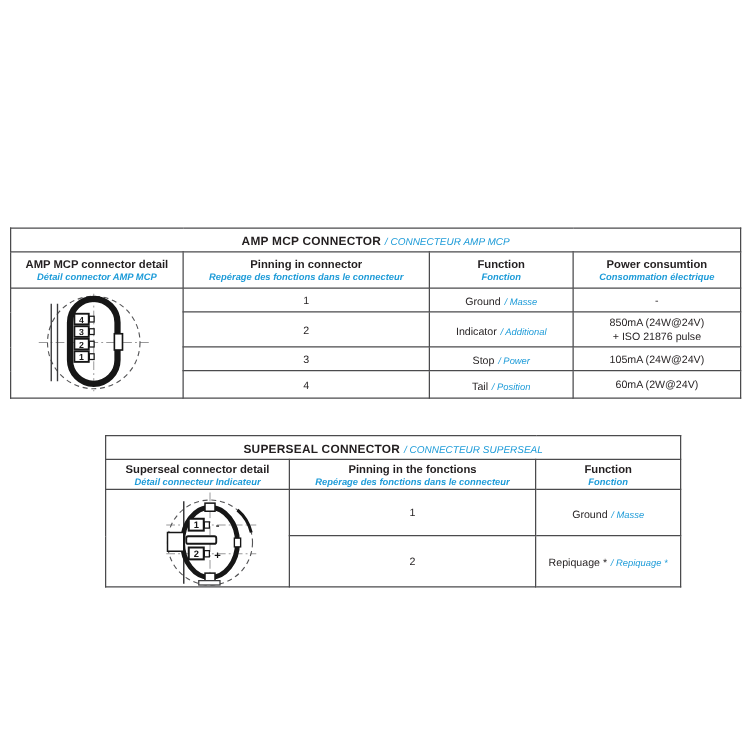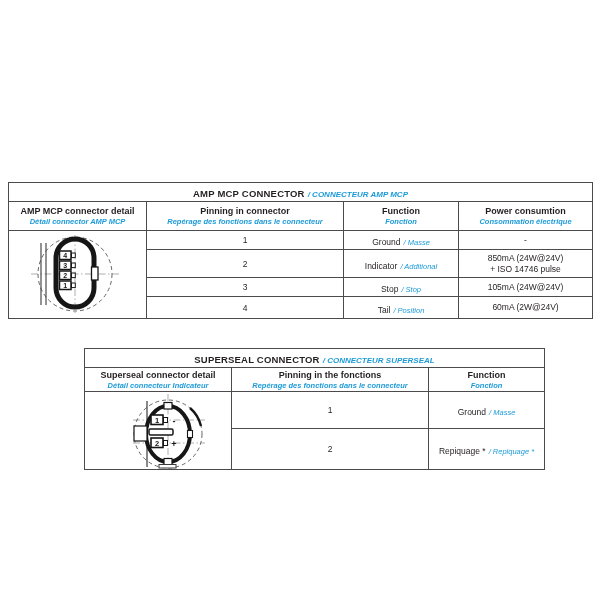--- a/index.html
+++ b/index.html
@@ -37,21 +37,21 @@
   .amp .head-row th { height: 28px; }
   .ss  .head-row th { height: 23px; }
   .amp tr.r1 td { height: 16px; }
   .amp tr.r2 td { height: 27px; }
   .amp tr.r3 td { height: 15px; }
   .amp tr.r4 td { height: 21px; }
   .ss tr.r1 td { height: 36px; }
   .ss tr.r2 td { height: 40px; }
 
   .t-en { font-weight: bold; font-size: 9.5px; letter-spacing: 0.2px; }
-  .t-fr { font-weight: bold; font-style: italic; font-size: 8px; color: #1d9bd8; margin-left: 3px; }
+  .t-fr { font-weight: normal; font-style: italic; font-size: 8px; color: #1d9bd8; margin-left: 3px; }
   .h-en { font-weight: bold; font-size: 9px; line-height: 11px; }
   .h-fr { font-weight: bold; font-style: italic; font-size: 7.5px; line-height: 9px; color: #1d9bd8; }
   .b-en { font-size: 8.5px; }
   .b-fr { font-size: 7.5px; font-style: italic; color: #1d9bd8; margin-left: 3px; }
   .pin  { font-size: 8.5px; }
   .pw   { font-size: 8.5px; line-height: 10.5px; }
   .detail-cell { padding: 0; }
   .detail-cell svg { display: block; margin: 0 auto; }
 </style>
 </head>
@@ -135,27 +135,27 @@
       </td>
       <td class="pw">-</td>
     </tr>
     <tr class="r2">
       <td class="pin">2</td>
       <td>
         <span class="b-en">Indicator</span><span class="b-fr">/ Additional</span>
       </td>
       <td class="pw">
         <div>850mA (24W@24V)</div>
-        <div>+ ISO 14746 pulse</div>
+        <div>+ ISO 21876 pulse</div>
       </td>
     </tr>
     <tr class="r3">
       <td class="pin">3</td>
       <td>
-        <span class="b-en">Stop</span><span class="b-fr">/ Stop</span>
+        <span class="b-en">Stop</span><span class="b-fr">/ Power</span>
       </td>
       <td class="pw">105mA (24W@24V)</td>
     </tr>
     <tr class="r4">
       <td class="pin">4</td>
       <td>
         <span class="b-en">Tail</span><span class="b-fr">/ Position</span>
       </td>
       <td class="pw">60mA (2W@24V)</td>
     </tr>

